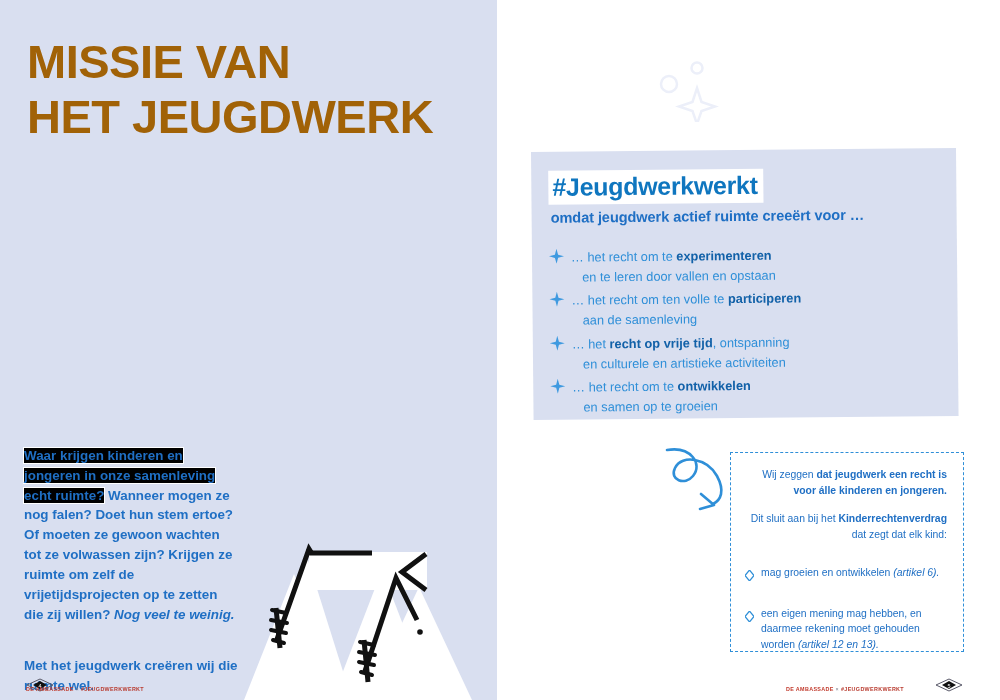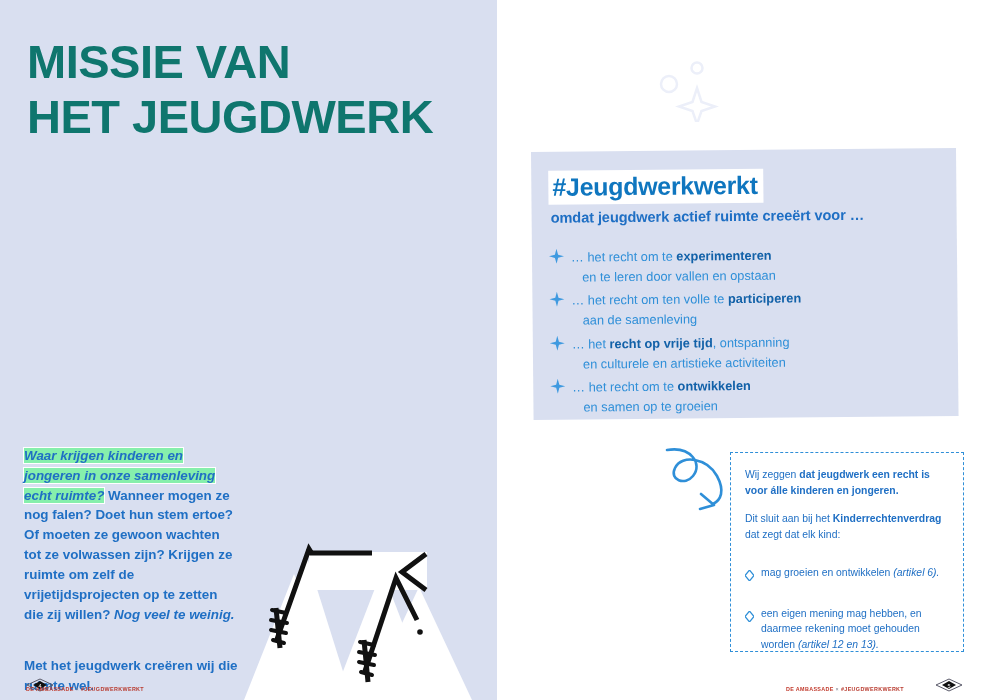--- a/index.html
+++ b/index.html
@@ -10,30 +10,30 @@
     -webkit-font-smoothing:antialiased;
   }
   .page{position:absolute;top:0;left:0;width:1000px;height:700px;}
 
   
   .left-page{position:absolute;left:0;top:0;width:497px;height:700px;background:#d9dff0;}
   .right-page{position:absolute;left:497px;top:0;width:503px;height:700px;background:#ffffff;}
 
   .title{
     position:absolute;left:27px;top:34px;width:440px;
-    color:#0f766e;font-weight:bold;font-size:47px;line-height:1.18;
+    color:#a16207;font-weight:bold;font-size:47px;line-height:1.18;
     letter-spacing:-0.5px;
   }
   .title span{display:block;}
 
   .left-body{
     position:absolute;left:24px;top:446px;width:215px;
     color:#1f6fc4;font-weight:bold;font-size:13.4px;line-height:1.48;
   }
-  .left-body .hl{background:#86efac;box-shadow:0 0 0 1px #ffffff;font-style:italic;}
+  .left-body .hl{background:#000000;box-shadow:0 0 0 1px #ffffff;}
   .left-body .it{font-style:italic;}
   .left-body p{margin:0;}
   .left-body p.second{margin-top:32px;}
 
   
   .mountains{position:absolute;left:214px;top:512px;width:283px;height:188px;}
 
   
   .intro{
     position:absolute;left:748px;top:38px;width:226px;
@@ -68,21 +68,21 @@
     margin-left:33px;margin-top:-1px;margin-bottom:4px;
   }
 
   .arrow{position:absolute;left:655px;top:442px;width:110px;height:72px;}
 
   .dashbox{
     position:absolute;left:730px;top:452px;width:232px;height:198px;
     border:1px dashed #2f8fd8;
   }
   .dashbox-pad{padding:14px 16px 0 14px;}
-  .db-p{color:#1f6fc4;font-size:10.4px;line-height:1.55;margin:0;}
+  .db-p{color:#1f6fc4;font-size:10.4px;line-height:1.55;margin:0;text-align:right;}
   .db-p b{font-weight:bold;}
   .db-gap{height:12px;}
   .db-row{display:flex;align-items:flex-start;margin-top:21px;}
   .db-dia{flex:0 0 16px;padding-top:2px;}
   .db-txt{color:#1f6fc4;font-size:10.4px;line-height:1.5;}
   .db-txt i{font-style:italic;}
 
   
   .footer{position:absolute;bottom:8px;display:flex;align-items:center;}
   .footer-left{left:26px;}

